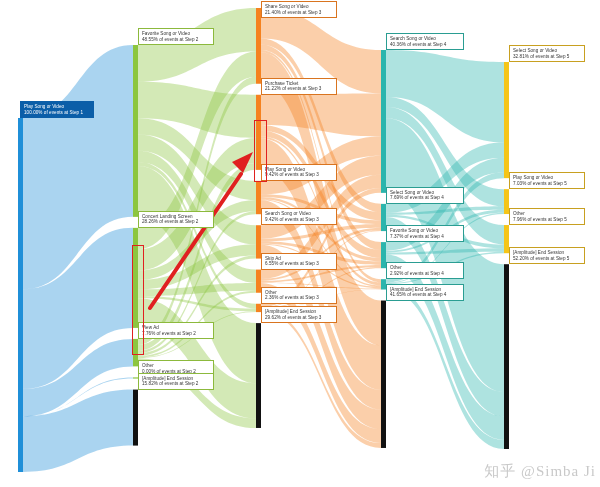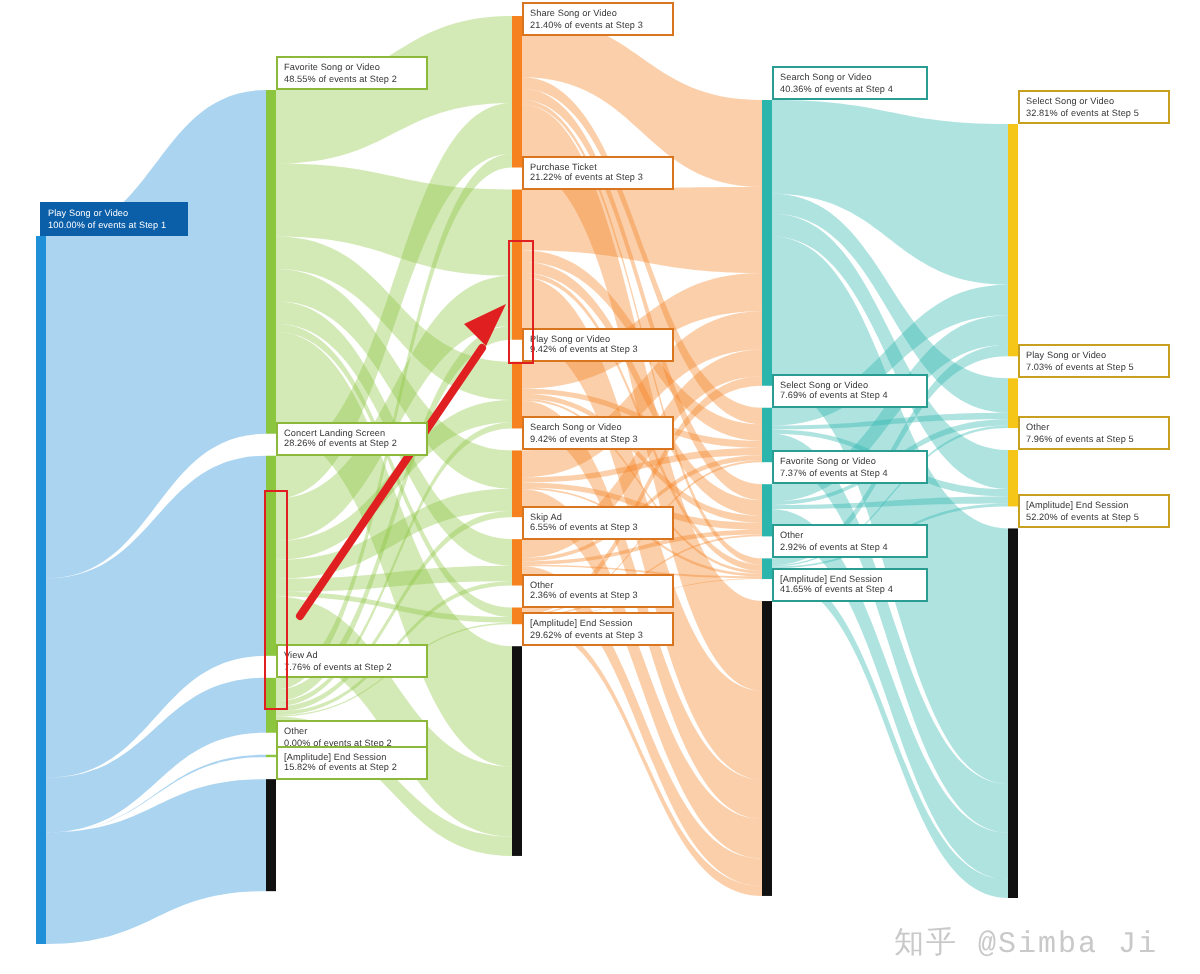--- a/index.html
+++ b/index.html
@@ -20,24 +20,24 @@
   }
   .node-label.dark{background:#0b5ea8;border-color:#0b5ea8;color:#ffffff;}
   .nl-c2{border-color:#8cb93c;}
   .nl-c3{border-color:#d9741f;}
   .nl-c4{border-color:#2a9d92;}
   .nl-c5{border-color:#c8a020;}
   .nl-name{display:block;}
   .nl-pct{display:block;}
   .watermark{
     position:absolute;
-    right:21px;bottom:6px;
+    right:4px;bottom:6px;
     font-size:15px;
     color:#c9c9c9;
-    font-family:Liberation Mono, monospace;
+    font-family:Liberation Serif, serif;
     letter-spacing:1px;
     user-select:none;
     text-align:center;
   }
   .hl-box{position:absolute;border:1.4px solid #e02020;background:transparent;box-sizing:border-box;}
 </style>
 </head>
 <body>
 
 <div id="stage">

